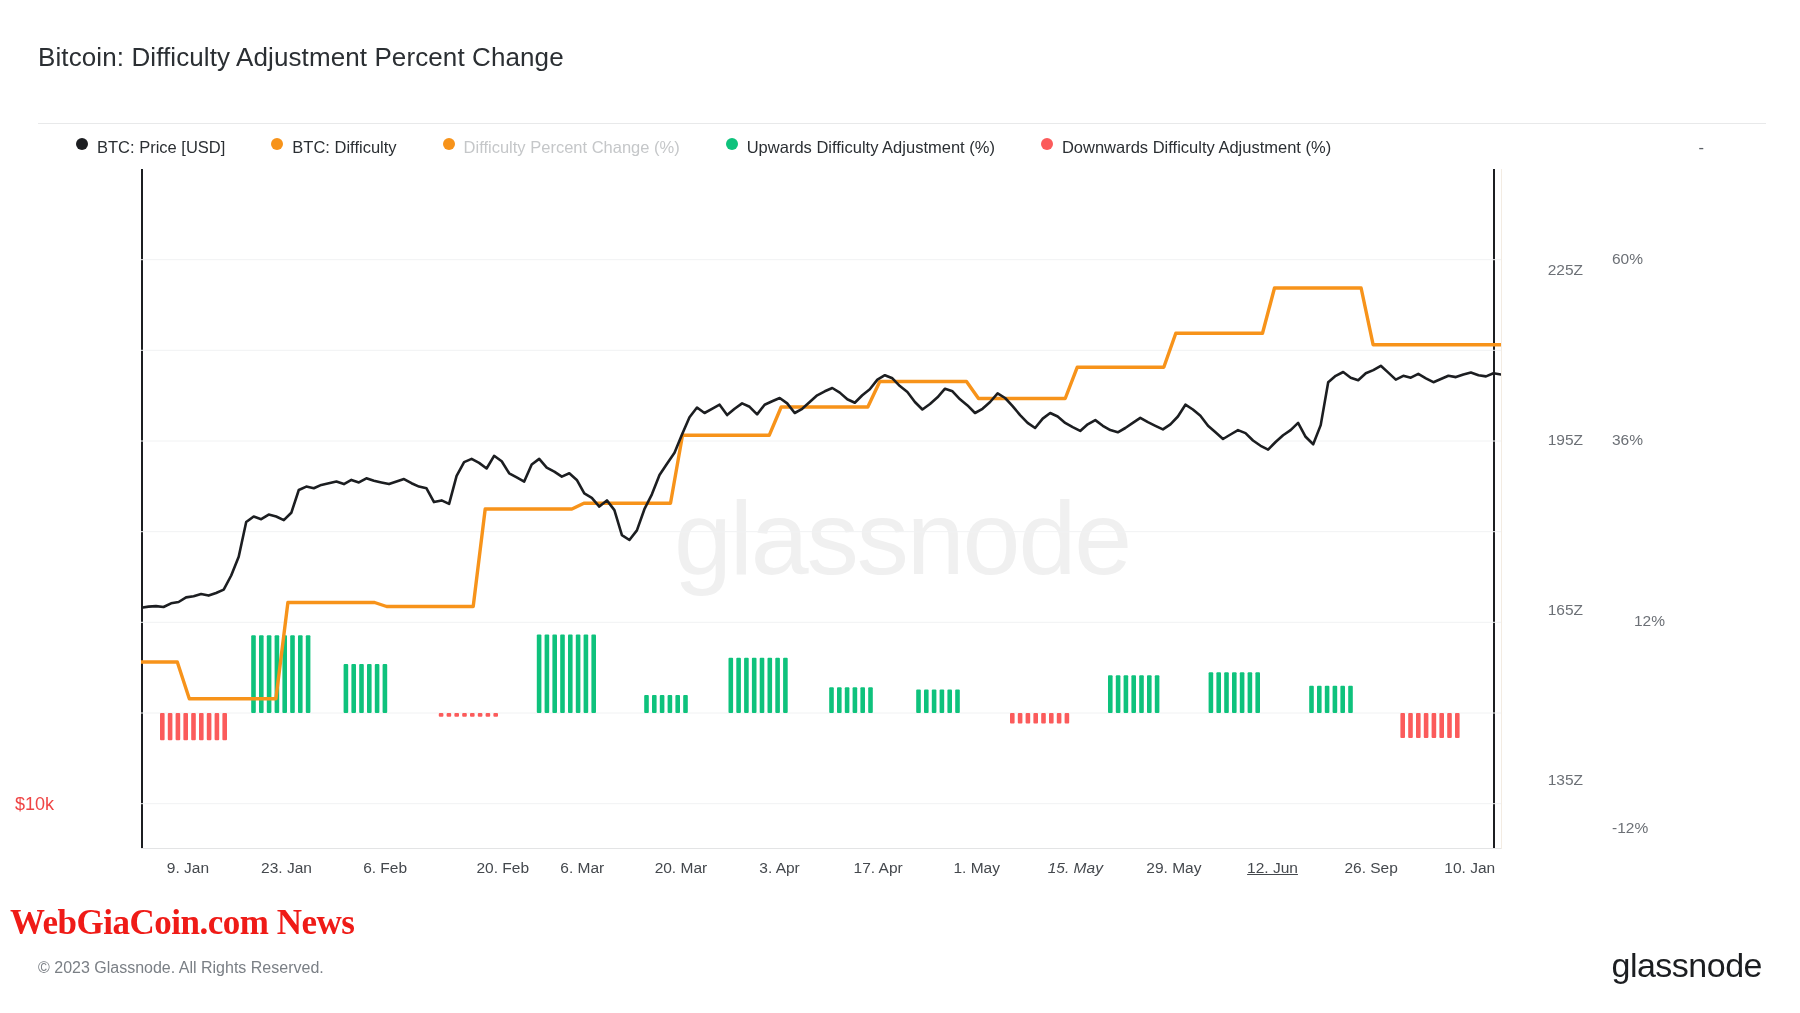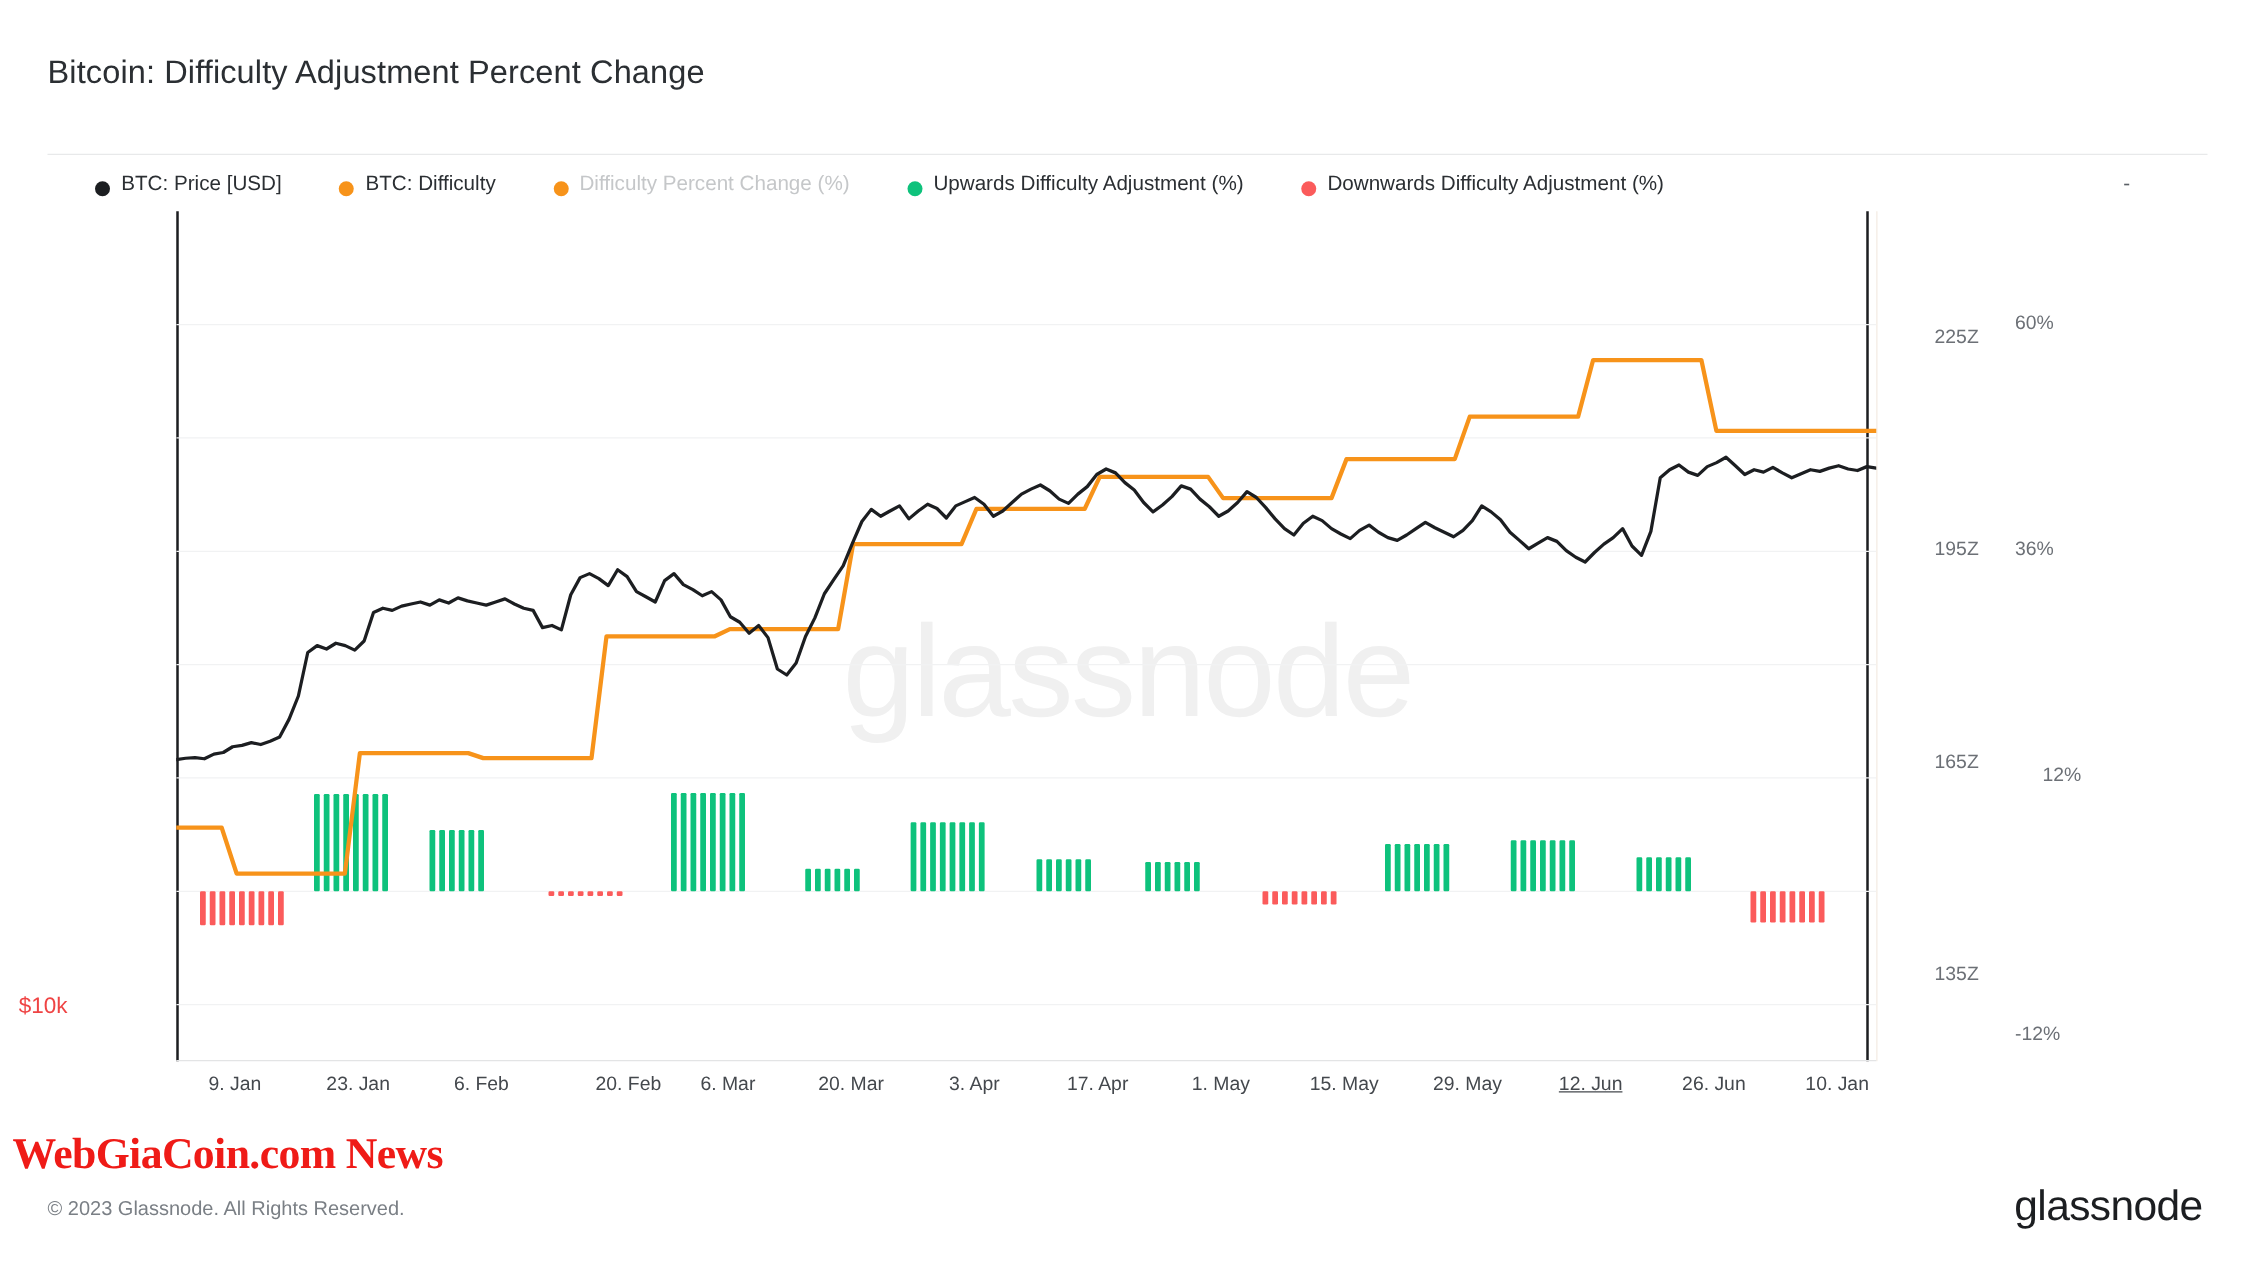--- a/index.html
+++ b/index.html
@@ -40,21 +40,21 @@
     left: 0; top: 9px;
     width: 100%;
     height: 28px;
     display: flex;
     align-items: center;
     padding-left: 38px;
     padding-right: 8px;
   }
   .legend-item {
     display: flex;
-    align-items: flex-end;
+    align-items: flex-start;
     margin-right: 46px;
     cursor: pointer;
     white-space: nowrap;
   }
   .legend-dot {
     width: 12px; height: 12px;
     border-radius: 50%;
     margin-right: 9px;
     flex: 0 0 auto;
   }
@@ -338,24 +338,24 @@
       <div class="ylabel-right" style="left: 1574px; top: 695px;">-12%</div>
       <div class="xlabel" style="left: 149.92px;">9. Jan</div>
       <div class="xlabel" style="left: 248.52px;">23. Jan</div>
       <div class="xlabel" style="left: 347.12px;">6. Feb</div>
       <div class="xlabel" style="left: 445.72px; margin-left: 19px;">20. Feb</div>
       <div class="xlabel" style="left: 544.32px;">6. Mar</div>
       <div class="xlabel" style="left: 642.92px;">20. Mar</div>
       <div class="xlabel" style="left: 741.52px;">3. Apr</div>
       <div class="xlabel" style="left: 840.12px;">17. Apr</div>
       <div class="xlabel" style="left: 938.72px;">1. May</div>
-      <div class="xlabel" style="left: 1037.32px;">15. May</div>
+      <div class="xlabel" style="left: 1037.32px; font-style: italic;">15. May</div>
       <div class="xlabel" style="left: 1135.92px;">29. May</div>
       <div class="xlabel" style="left: 1234.52px; text-decoration: underline;">12. Jun</div>
-      <div class="xlabel" style="left: 1333.12px;">26. Jun</div>
+      <div class="xlabel" style="left: 1333.12px;">26. Sep</div>
       <div class="xlabel" style="left: 1431.72px;">10. Jan</div>
     </div>
 
   <div id="banner">WebGiaCoin.com News</div>
   <div id="copyright">© 2023 Glassnode. All Rights Reserved.</div>
   <div id="brand-logo">glassnode</div>
 
 </div>
 
 </body></html>

